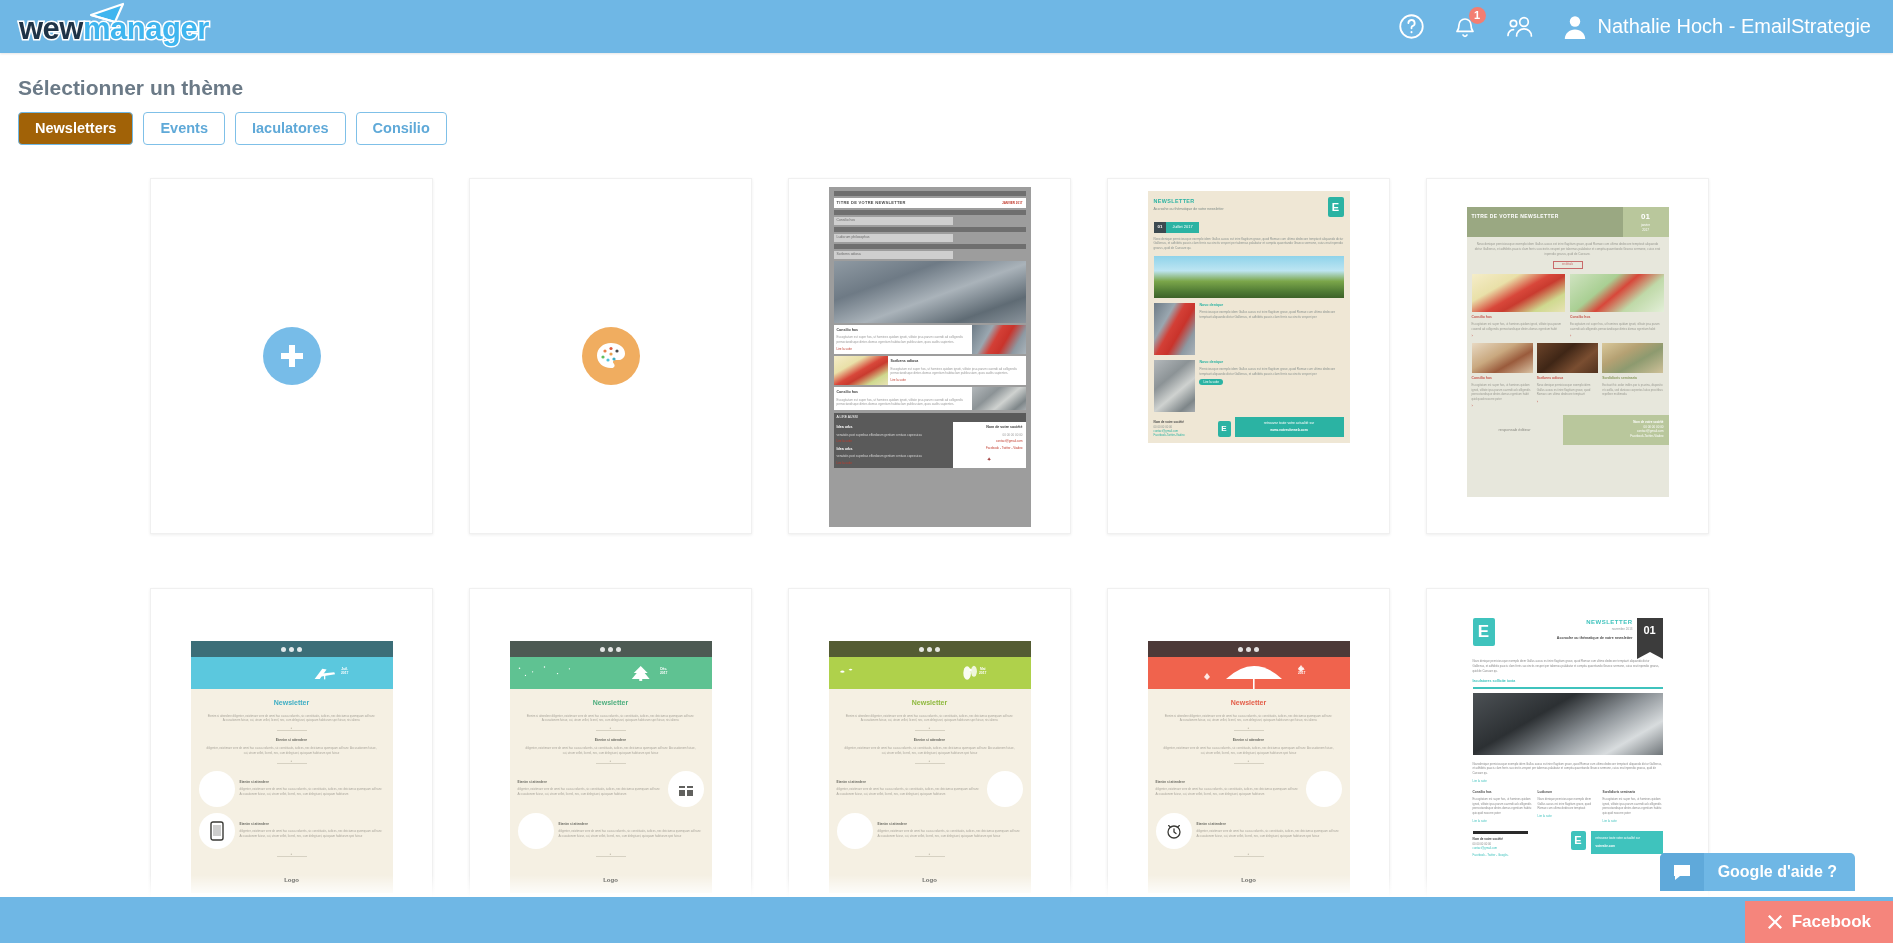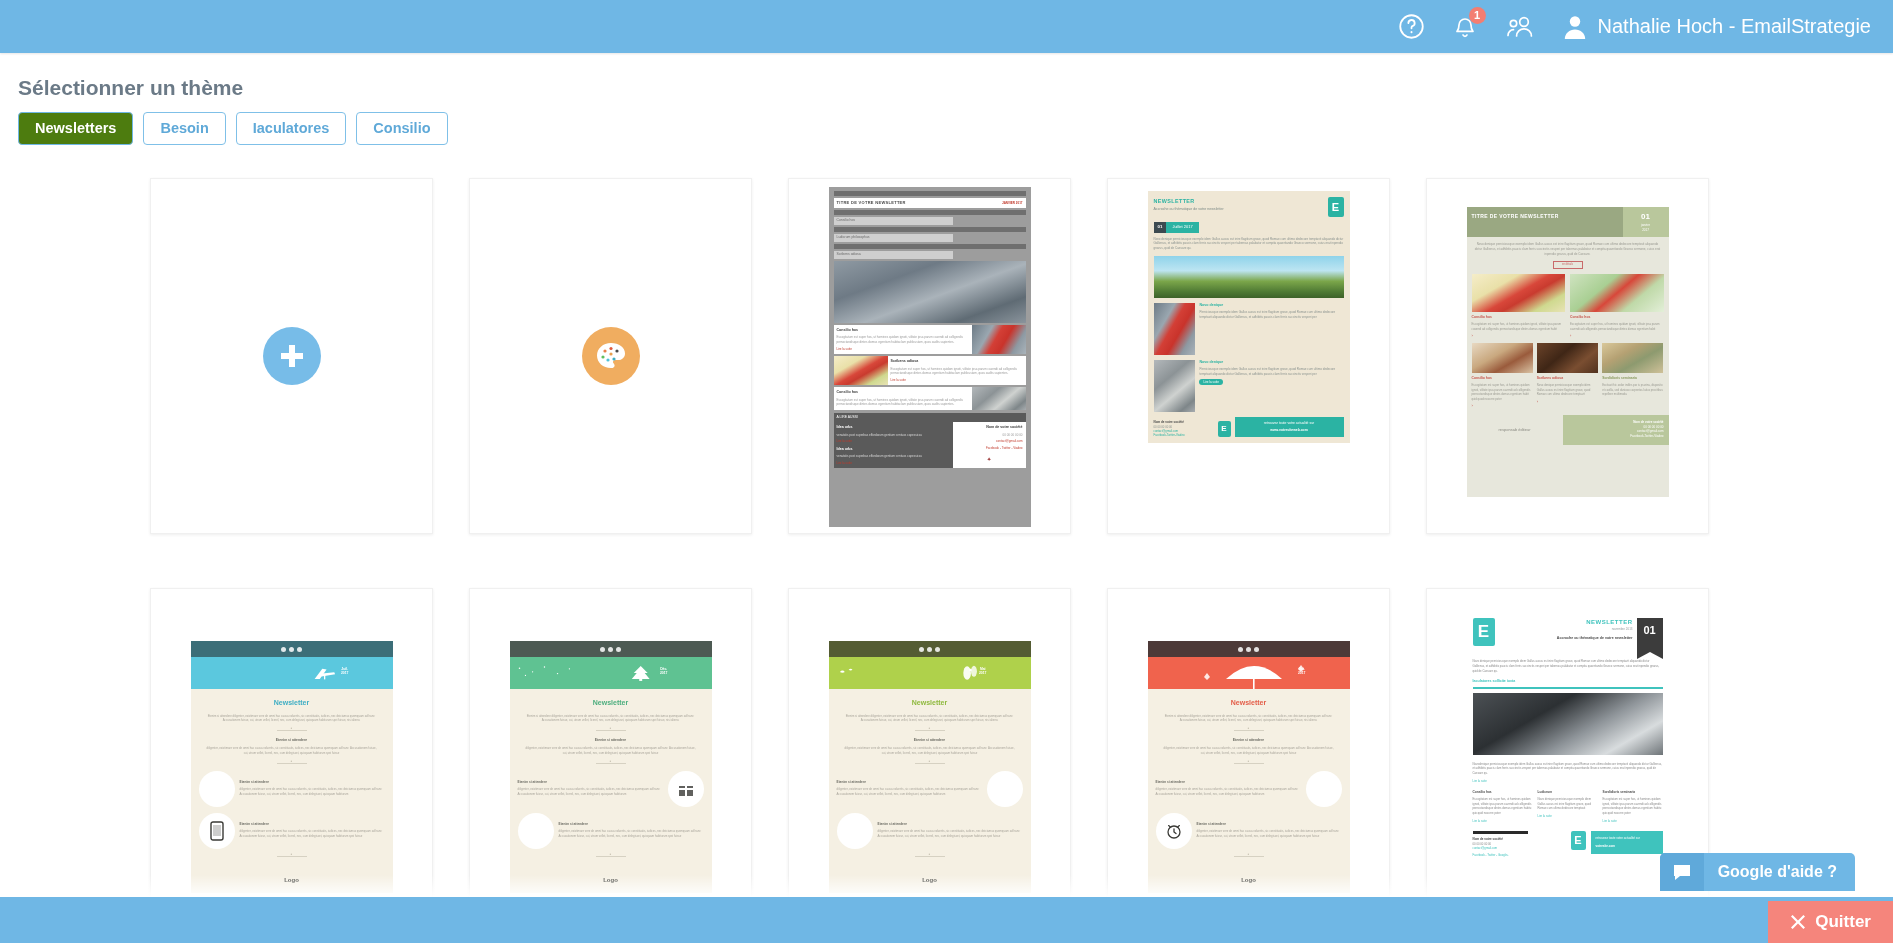--- a/index.html
+++ b/index.html
@@ -62,21 +62,21 @@
     position: absolute; left: 18px; top: 112px;
     display: flex; gap: 10px;
   }
   .tab {
     border: 1px solid #7FC0E8; border-radius: 4px;
     background: #fff; color: #5fa9d8;
     font-size: 14.5px; font-weight: bold;
     padding: 8px 16px; cursor: pointer;
     line-height: 1;
   }
-  .tab.active { background: #4d7c0f; border-color: #6FB7E5; color: #ffffff; }
+  .tab.active { background: #a16207; border-color: #6FB7E5; color: #ffffff; }
 
   
   .grid {
     position: absolute; left: 0; top: 178px;
     width: 1893px;
     display: flex; flex-wrap: wrap;
     padding: 0 150px;
   }
   .card {
     width: 283px; height: 356px;
@@ -246,20 +246,29 @@
   .fade-bottom {
     position:absolute; left:0; bottom:46px; width:1893px; height:22px;
     background:linear-gradient(to bottom, rgba(255,255,255,0), #ffffff);
     z-index:40; pointer-events:none;
   }
 </style>
 </head>
 <body>
 
 <div class="header">
+  <div class="logo-wrap">
+    <svg class="logo-plane" viewBox="0 0 36 22">
+      <polygon points="2,13 34,2 26,20" fill="#3fb5ef" stroke="#ffffff" stroke-width="2.2" stroke-linejoin="round"></polygon>
+      <polyline points="2,13 26,20" fill="none" stroke="#ffffff" stroke-width="2"></polyline>
+    </svg>
+    <div class="logo-text">
+      <span class="logo-wew">wew</span><span class="logo-mgr">manager</span>
+    </div>
+  </div>
 
   <div class="header-right">
     <div class="hicon">
       <svg width="27" height="27" viewBox="0 0 24 24" fill="none" stroke="#ffffff" stroke-width="1.6">
         <circle cx="12" cy="12" r="10"></circle>
         <path d="M9.2 9a2.8 2.8 0 1 1 3.6 2.7c-.6.2-.8.7-.8 1.3v.6" stroke-linecap="round"></path>
         <circle cx="12" cy="17" r="0.9" fill="#ffffff" stroke="none"></circle>
       </svg>
     </div>
     <div class="hicon">
@@ -284,21 +293,21 @@
       </svg>
       <span class="user-name">Nathalie Hoch - EmailStrategie</span>
     </div>
   </div>
 </div>
 
 <div class="page-title">Sélectionner un thème</div>
 
 <div class="tabs">
   <div class="tab active">Newsletters</div>
-  <div class="tab">Besoin</div>
+  <div class="tab">Events</div>
   <div class="tab">Iaculatores</div>
   <div class="tab">Consilio</div>
 </div>
 
 <div class="grid">
 
   <div class="card">
     <div class="big-circle circ-blue">
       <svg width="30" height="30" viewBox="0 0 30 30">
           <path d="M12 4h6v8h8v6h-8v8h-6v-8H4v-6h8z" fill="#ffffff"></path>
@@ -762,14 +771,14 @@
       <path d="M2 2h16v11H8l-5 4v-4H2z" fill="#ffffff"></path>
     </svg>
   </div>
   <div class="chat-tx">Google d'aide ?</div>
 </div>
 
 <div class="quitter">
   <svg width="16" height="16" viewBox="0 0 16 16">
     <path d="M2.6 1 L8 6.4 L13.4 1 L15 2.6 L9.6 8 L15 13.4 L13.4 15 L8 9.6 L2.6 15 L1 13.4 L6.4 8 L1 2.6 Z" fill="#ffffff"></path>
   </svg>
-  <span>Quitter</span>
+  <span>Facebook</span>
 </div>
 
 </body></html>

